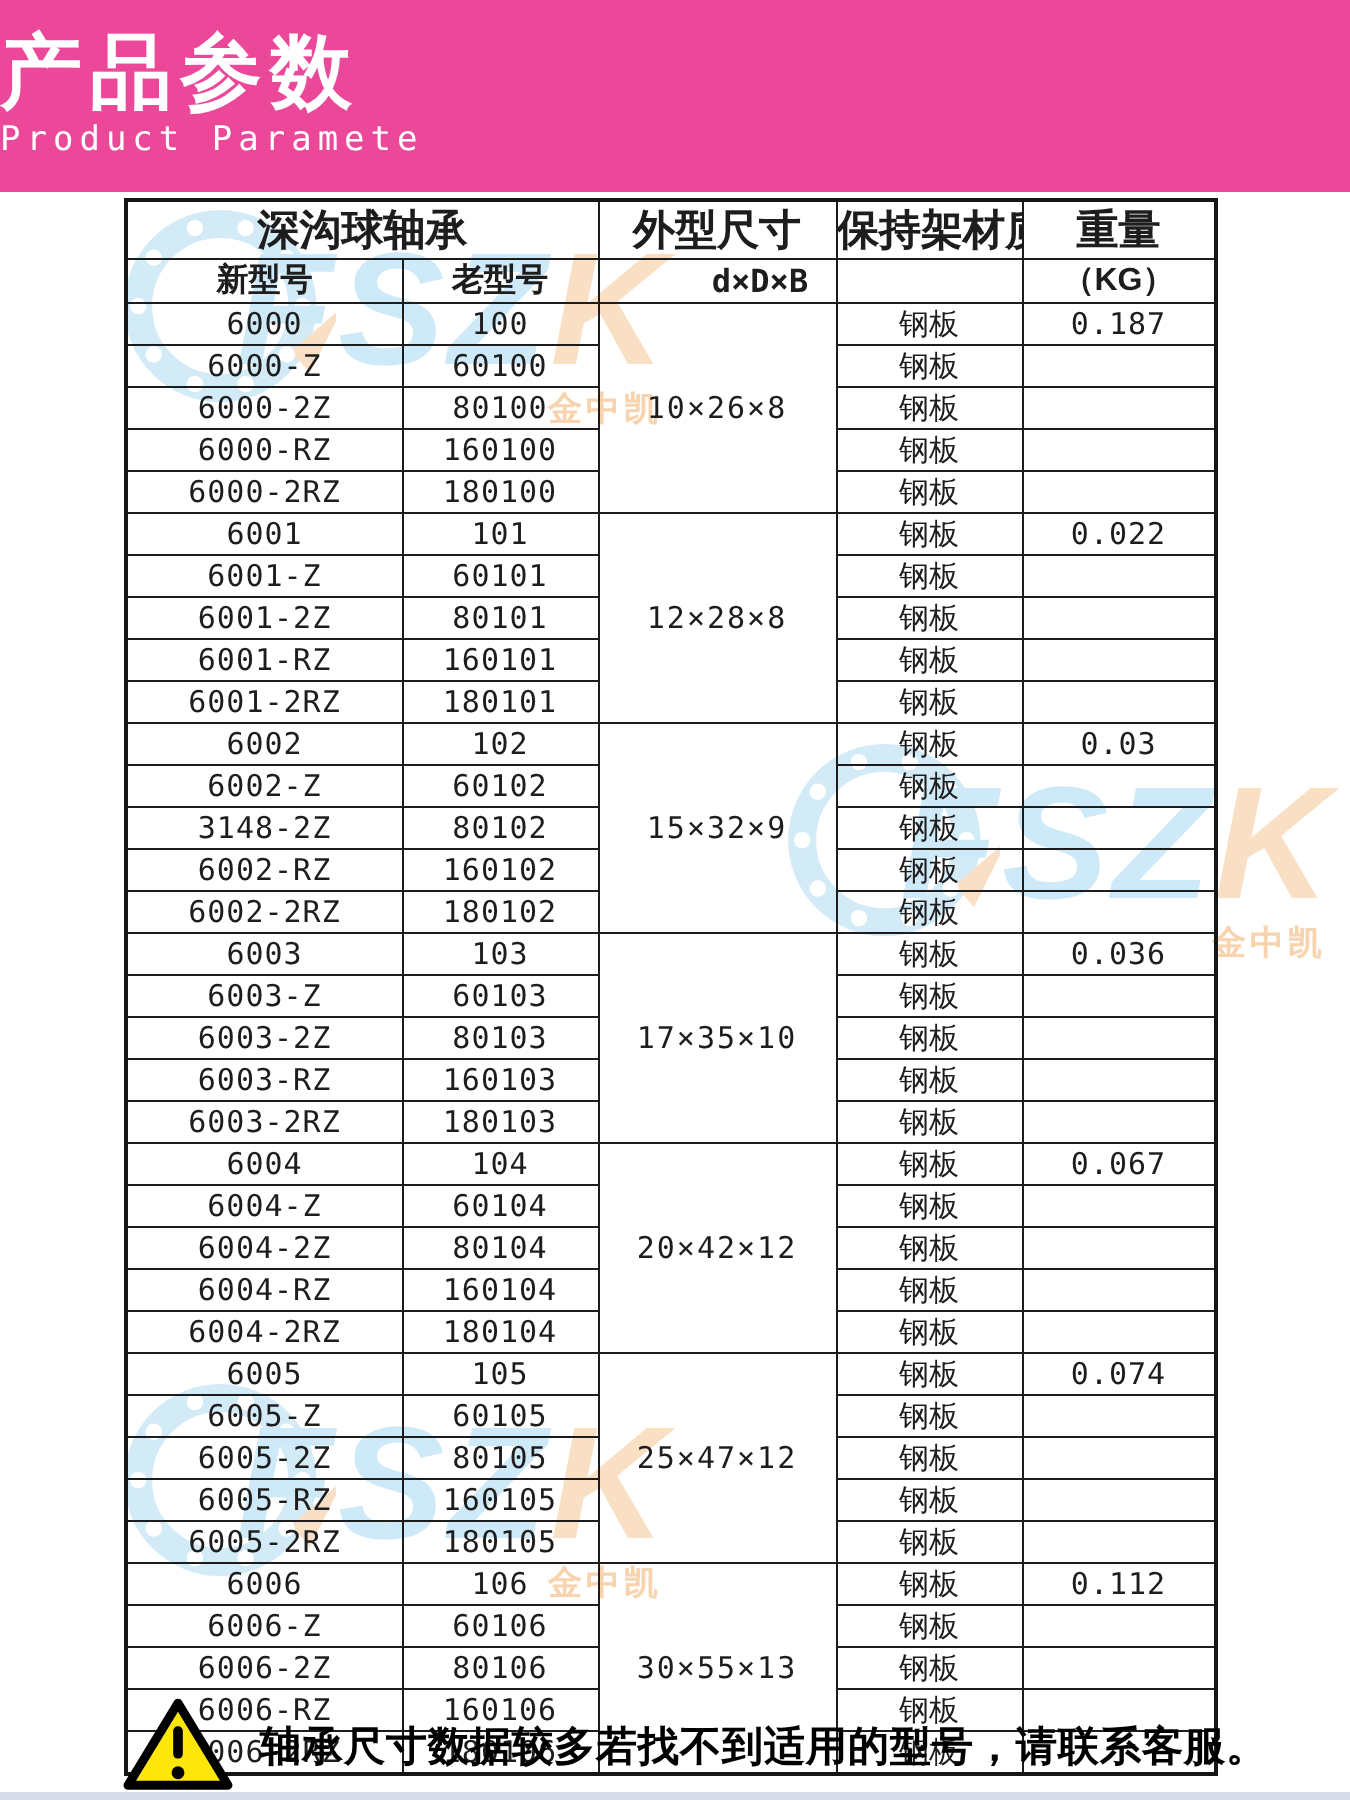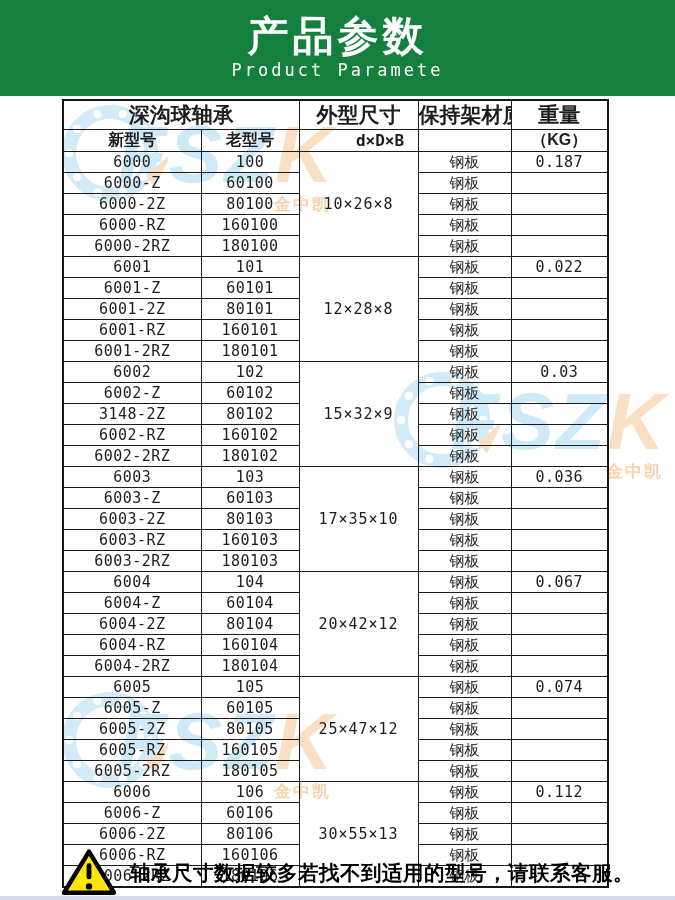--- a/index.html
+++ b/index.html
@@ -3,21 +3,21 @@
 <meta charset="utf-8">
 <style>
   html,body{margin:0;padding:0;}
   body{
     width:675px;height:900px;position:relative;overflow:hidden;
     background:#ffffff;font-family:"Liberation Sans",sans-serif;
   }
   
   .banner{
     position:absolute;left:0;top:0;width:675px;height:96px;
-    background:#15803d;color:#fff;text-align:center;z-index:2;
+    background:#ec4899;color:#fff;text-align:left;z-index:2;
   }
   .banner h1{
     margin:0;padding-top:14px;font-size:41px;line-height:44px;
     font-weight:bold;letter-spacing:4px;font-family:"Liberation Sans",sans-serif;
   }
   .banner .subtitle{
     margin-top:2px;font-size:17px;letter-spacing:3px;
     font-family:"DejaVu Sans Mono",monospace;
   }
   

